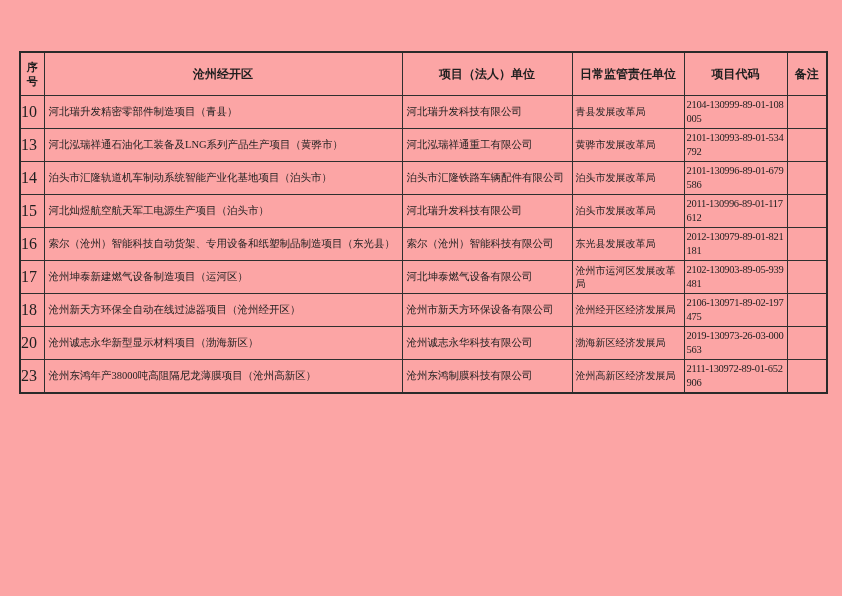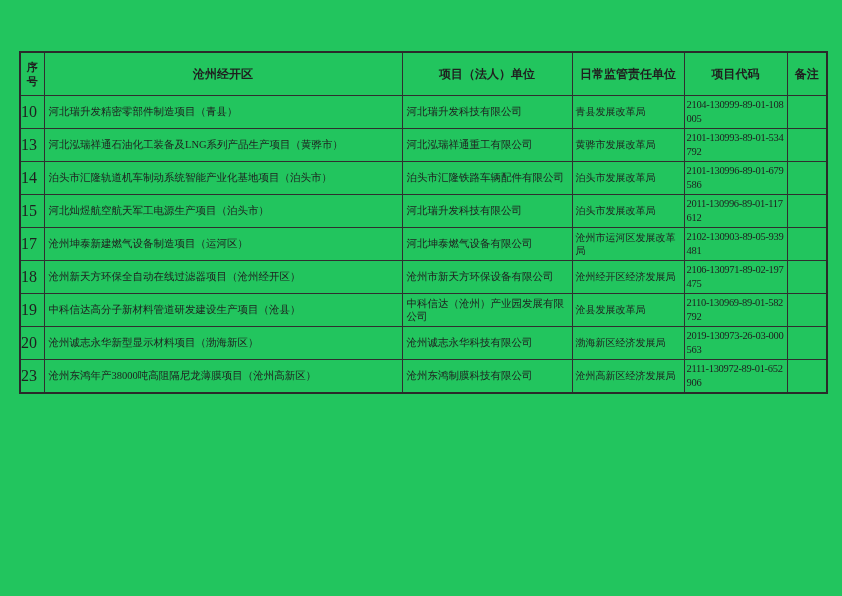--- a/index.html
+++ b/index.html
@@ -1,21 +1,21 @@
 <!DOCTYPE html>
 <html><head>
 <meta charset="utf-8">
 <style>
   * { margin: 0; padding: 0; box-sizing: border-box; }
   html, body { background: #e8e8e8; }
   .page {
     position: relative;
     width: 842px;
     height: 596px;
-    background: #22c55e;
+    background: #fca5a5;
     font-family: "Liberation Serif", "DejaVu Serif", serif;
     color: #1f1f1f;
     overflow: hidden;
   }
   table.project-table {
     position: absolute;
     left: 19px;
     top: 51px;
     width: 807px;
     border-collapse: collapse;
@@ -111,41 +111,41 @@
     </tr>
         <tr>
       <td class="c-seq">15</td>
       <td class="c-name">河北灿煜航空航天军工电源生产项目（泊头市）</td>
       <td class="c-company">河北瑞升发科技有限公司</td>
       <td class="c-supervisor">泊头市发展改革局</td>
       <td class="c-code">2011-130996-89-01-117612</td>
       <td class="c-remark"></td>
     </tr>
         <tr>
+      <td class="c-seq">16</td>
+      <td class="c-name">索尔（沧州）智能科技自动货架、专用设备和纸塑制品制造项目（东光县）</td>
+      <td class="c-company">索尔（沧州）智能科技有限公司</td>
+      <td class="c-supervisor">东光县发展改革局</td>
+      <td class="c-code">2012-130979-89-01-821181</td>
+      <td class="c-remark"></td>
+    </tr>
+        <tr>
       <td class="c-seq">17</td>
       <td class="c-name">沧州坤泰新建燃气设备制造项目（运河区）</td>
       <td class="c-company">河北坤泰燃气设备有限公司</td>
       <td class="c-supervisor">沧州市运河区发展改革局</td>
       <td class="c-code">2102-130903-89-05-939481</td>
       <td class="c-remark"></td>
     </tr>
         <tr>
       <td class="c-seq">18</td>
       <td class="c-name">沧州新天方环保全自动在线过滤器项目（沧州经开区）</td>
       <td class="c-company">沧州市新天方环保设备有限公司</td>
       <td class="c-supervisor">沧州经开区经济发展局</td>
       <td class="c-code">2106-130971-89-02-197475</td>
-      <td class="c-remark"></td>
-    </tr>
-        <tr>
-      <td class="c-seq">19</td>
-      <td class="c-name">中科信达高分子新材料管道研发建设生产项目（沧县）</td>
-      <td class="c-company">中科信达（沧州）产业园发展有限公司</td>
-      <td class="c-supervisor">沧县发展改革局</td>
-      <td class="c-code">2110-130969-89-01-582792</td>
       <td class="c-remark"></td>
     </tr>
         <tr>
       <td class="c-seq">20</td>
       <td class="c-name">沧州诚志永华新型显示材料项目（渤海新区）</td>
       <td class="c-company">沧州诚志永华科技有限公司</td>
       <td class="c-supervisor">渤海新区经济发展局</td>
       <td class="c-code">2019-130973-26-03-000563</td>
       <td class="c-remark"></td>
     </tr>

